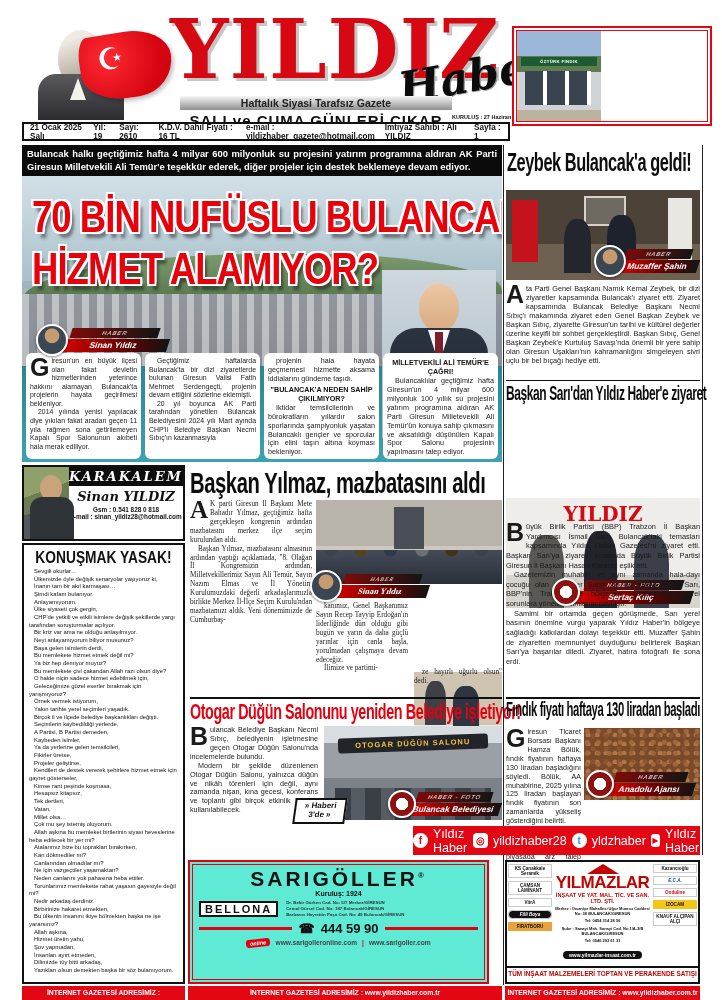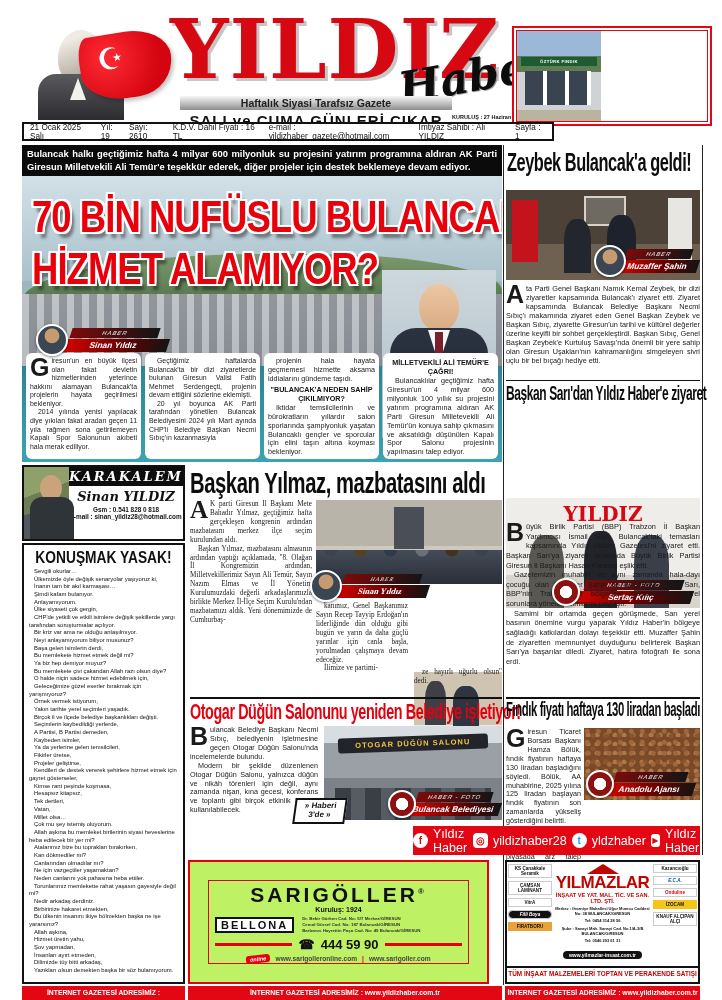--- a/index.html
+++ b/index.html
@@ -39,22 +39,22 @@
   .oz-b1{font-size:20px;font-weight:bold;color:#d40410;letter-spacing:1px;line-height:1;}
   .oz-b2{font-size:11px;font-weight:bold;color:#d40410;letter-spacing:4px;}
   .oz-tag{font-size:4px;color:#d40410;font-weight:bold;}
   .oz-addr{font-size:4.6px;font-weight:bold;margin-top:3px;padding:0 4px;}
   .oz-tel{font-size:4.6px;font-weight:bold;margin-top:1px;}
   .oz-partner{font-size:8px;font-weight:bold;margin-top:5px;letter-spacing:1px;}
   .oz-crest{position:absolute;right:8px;bottom:4px;width:16px;height:16px;border:1px solid #555;border-radius:50%;
       background:radial-gradient(circle,#fff 40%,#cfcabc 70%);}
 
   
-  .datebar{left:22px;top:122px;width:532px;height:19px;border:2px solid #111;box-sizing:border-box;background:#fff;
-      display:flex;align-items:center;justify-content:space-between;padding:0 6px;font-size:8.2px;font-weight:normal;gap:6px;}
+  .datebar{left:22px;top:122px;width:488px;height:19px;border:2px solid #111;box-sizing:border-box;background:#fff;
+      display:flex;align-items:center;justify-content:space-between;padding:0 6px;font-size:8.2px;font-weight:bold;gap:6px;}
 
   
   .kicker{left:22px;top:145px;width:480px;height:31px;box-sizing:border-box;background:#0b0b0b;color:#fff;
       font-size:9.4px;font-weight:bold;line-height:1.4;padding:2px 5px;text-align:justify;}
   .mainphoto{left:22px;top:176px;width:480px;height:286px;overflow:hidden;background:#9fb6c0;}
   .mp-sky{position:absolute;left:0;top:0;right:0;height:105px;background:linear-gradient(180deg,#d2e0e7,#a9c1cb);}
   .mp-hill{position:absolute;left:0;top:78px;right:0;height:52px;border-radius:50% 40% 0 0/90% 70% 0 0;
       background:linear-gradient(180deg,#7d9a6e,#51724a);}
   .mp-city{position:absolute;left:0;top:118px;right:0;height:160px;
       background:linear-gradient(180deg,#a8acb1,#8d9196),repeating-linear-gradient(90deg,rgba(255,255,255,.28) 0 7px,rgba(60,64,70,.25) 7px 15px);
@@ -121,21 +121,21 @@
       radial-gradient(circle at 40% 0,#2e3b4a 6px,transparent 7px),radial-gradient(circle at 57% 0,#6b6f76 6px,transparent 7px),
       radial-gradient(circle at 73% 0,#44331c 6px,transparent 7px),radial-gradient(circle at 89% 0,#39424e 6px,transparent 7px),
       linear-gradient(180deg,#454c58,#2a2f38);}
   .haberi{border:2px solid #111;background:#fff;font-weight:bold;font-size:8px;text-align:center;line-height:1.1;
       padding:2px 3px;transform:skewX(-8deg);}
   .haberi .ch{font-weight:900;}
   .otosign{position:absolute;left:8%;top:10px;right:8%;height:15px;background:#23242a;border-radius:3px;color:#f0c43c;
       font-size:7.5px;font-weight:bold;text-align:center;line-height:15px;letter-spacing:1px;transform:rotate(-2deg);}
 
   
-  .sari-ad{left:188px;top:860px;width:301px;height:124px;border:2px solid #e3000f;box-sizing:border-box;padding:18px;background:#bef264;}
+  .sari-ad{left:188px;top:860px;width:301px;height:124px;border:2px solid #e3000f;box-sizing:border-box;padding:2px;background:#5eead4;}
   .sari-in{border:1px solid #e3000f;height:100%;box-sizing:border-box;padding:3px 6px;position:relative;}
   .sg-name{text-align:center;font-size:21px;font-weight:900;letter-spacing:3px;line-height:1;}
   .sg-reg{font-size:8px;vertical-align:super;}
   .sg-found{text-align:center;font-size:7px;font-weight:bold;margin-top:1px;}
   .sg-row{display:flex;align-items:center;margin-top:3px;}
   .sg-arc{font-size:15px;font-weight:bold;font-style:italic;letter-spacing:-.5px;}
   .sg-blob{display:inline-block;width:14px;height:9px;background:#e3000f;border-radius:60% 40% 60% 40%;margin-right:3px;}
   .sg-bel{border:2px solid #111;font-size:11px;font-weight:900;letter-spacing:2px;padding:0 4px;background:#fff;}
   .sg-addr{font-size:4.4px;font-weight:bold;color:#333;margin-left:8px;line-height:1.35;}
   .sg-addr p{margin:0;}

